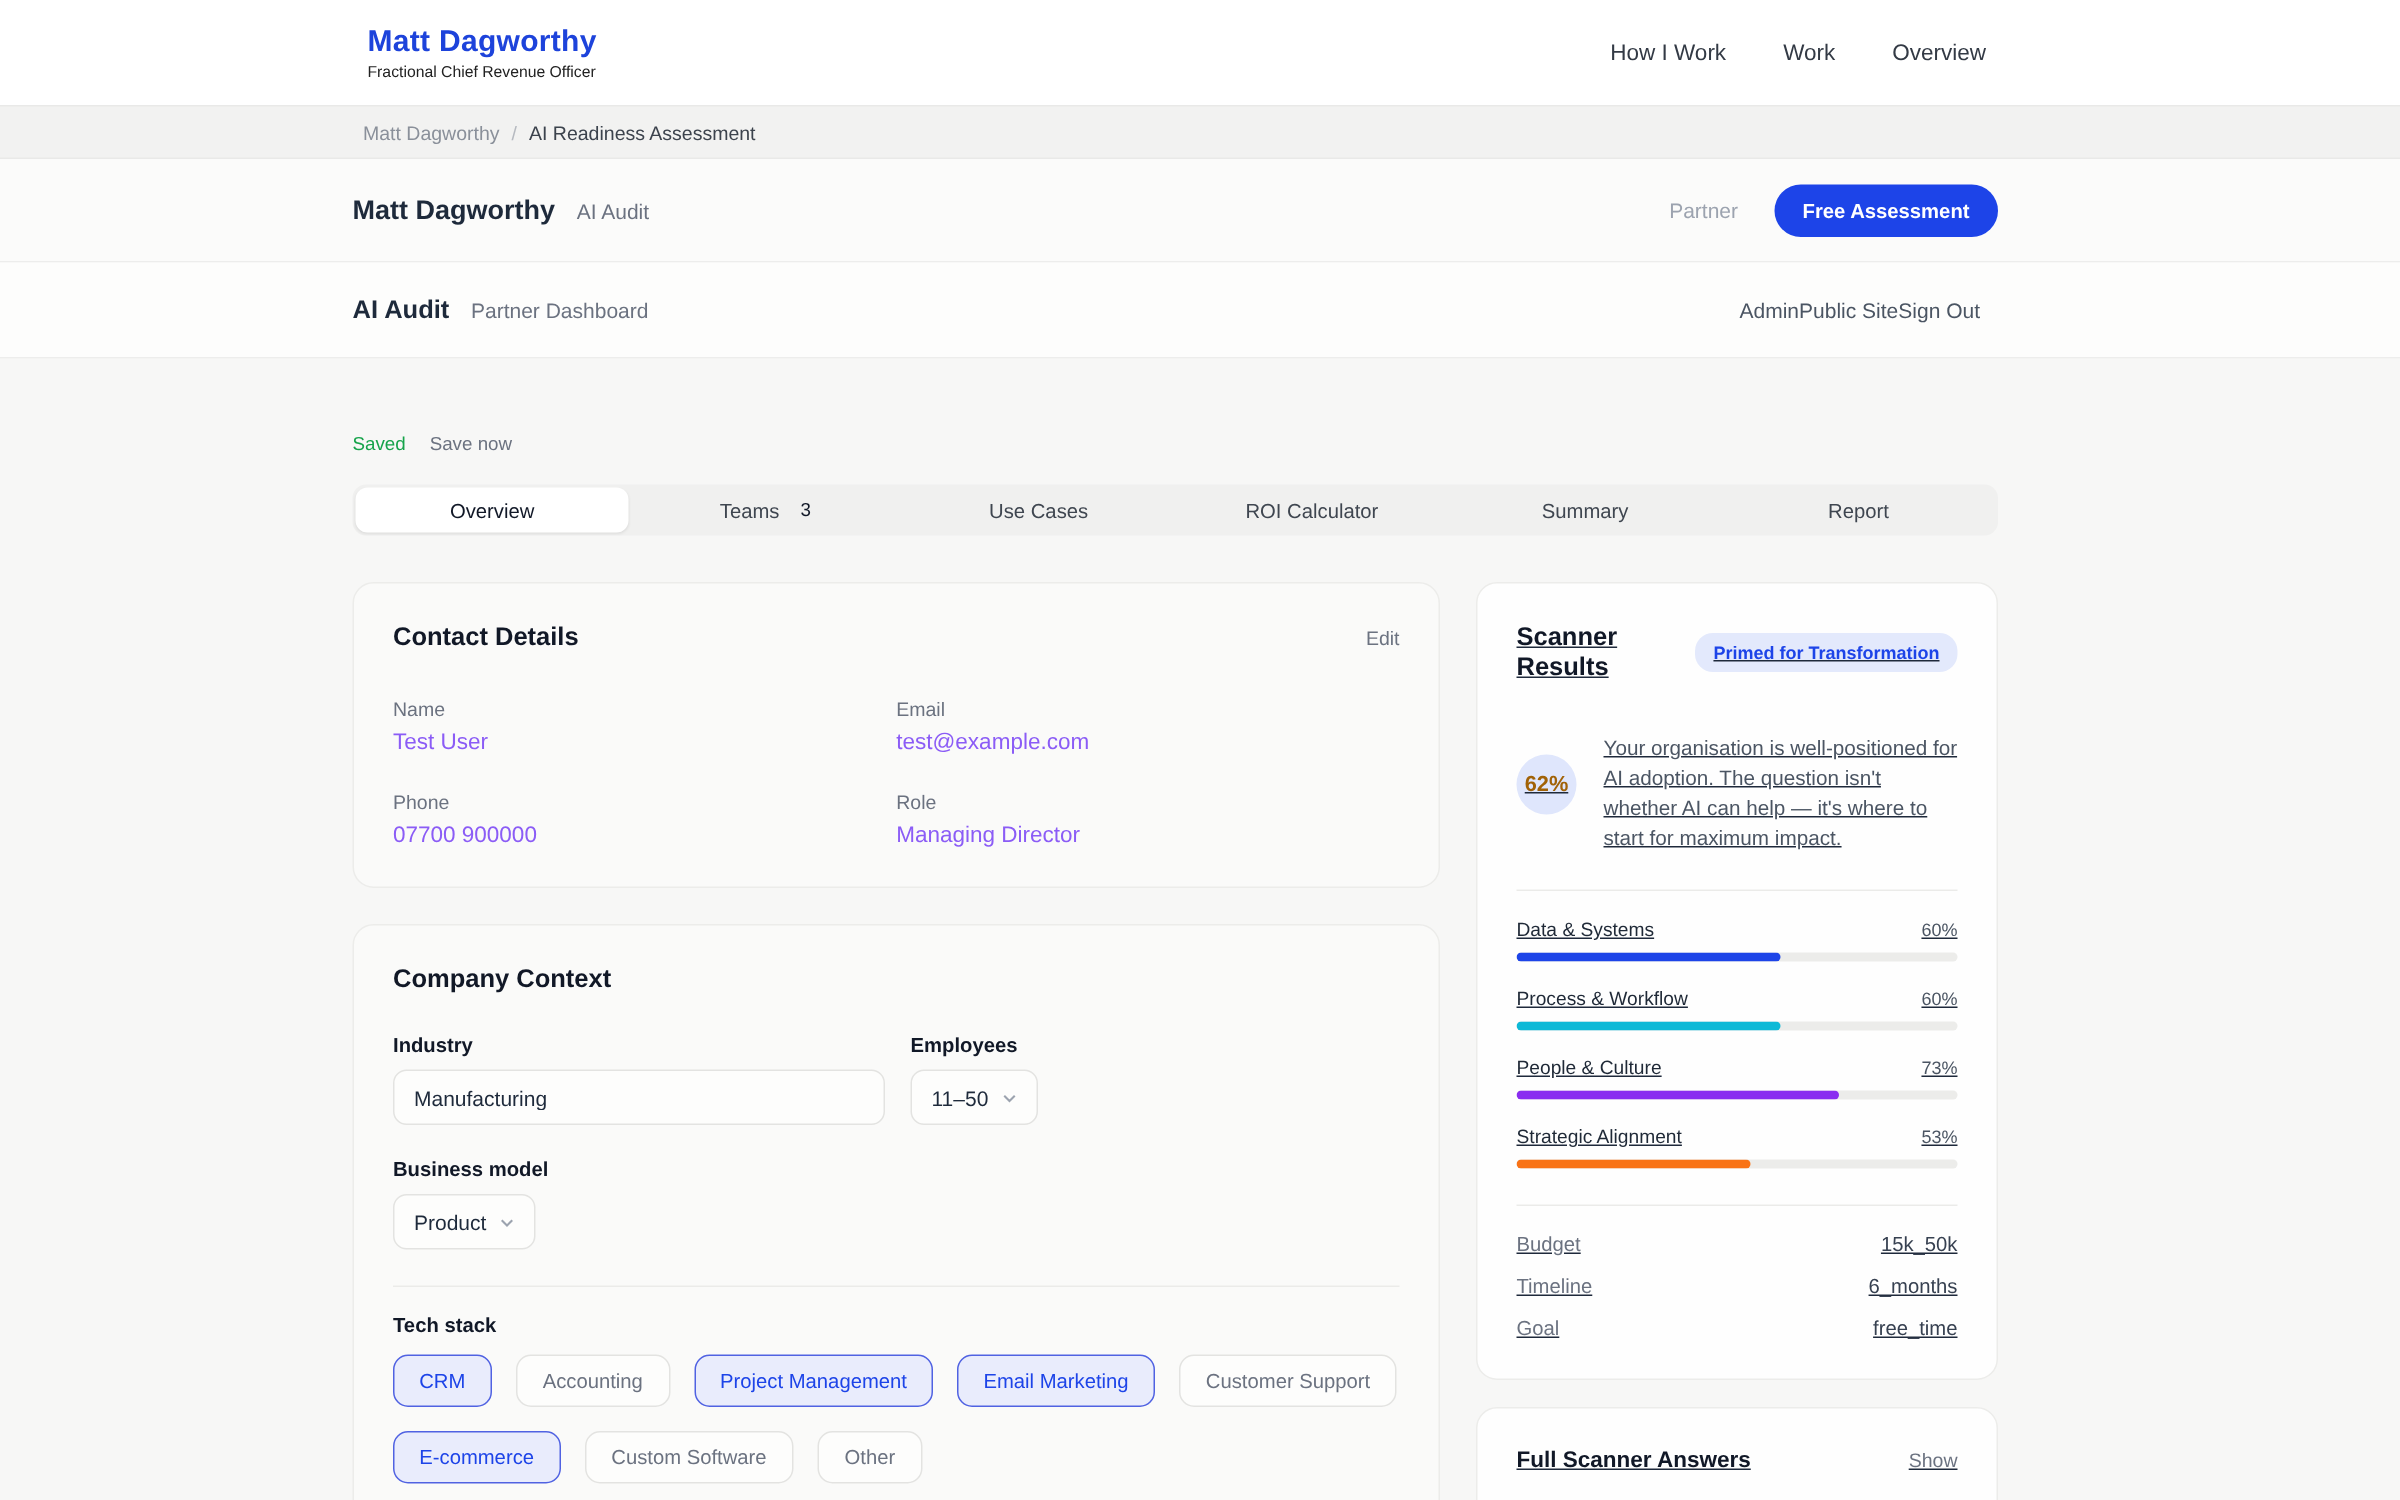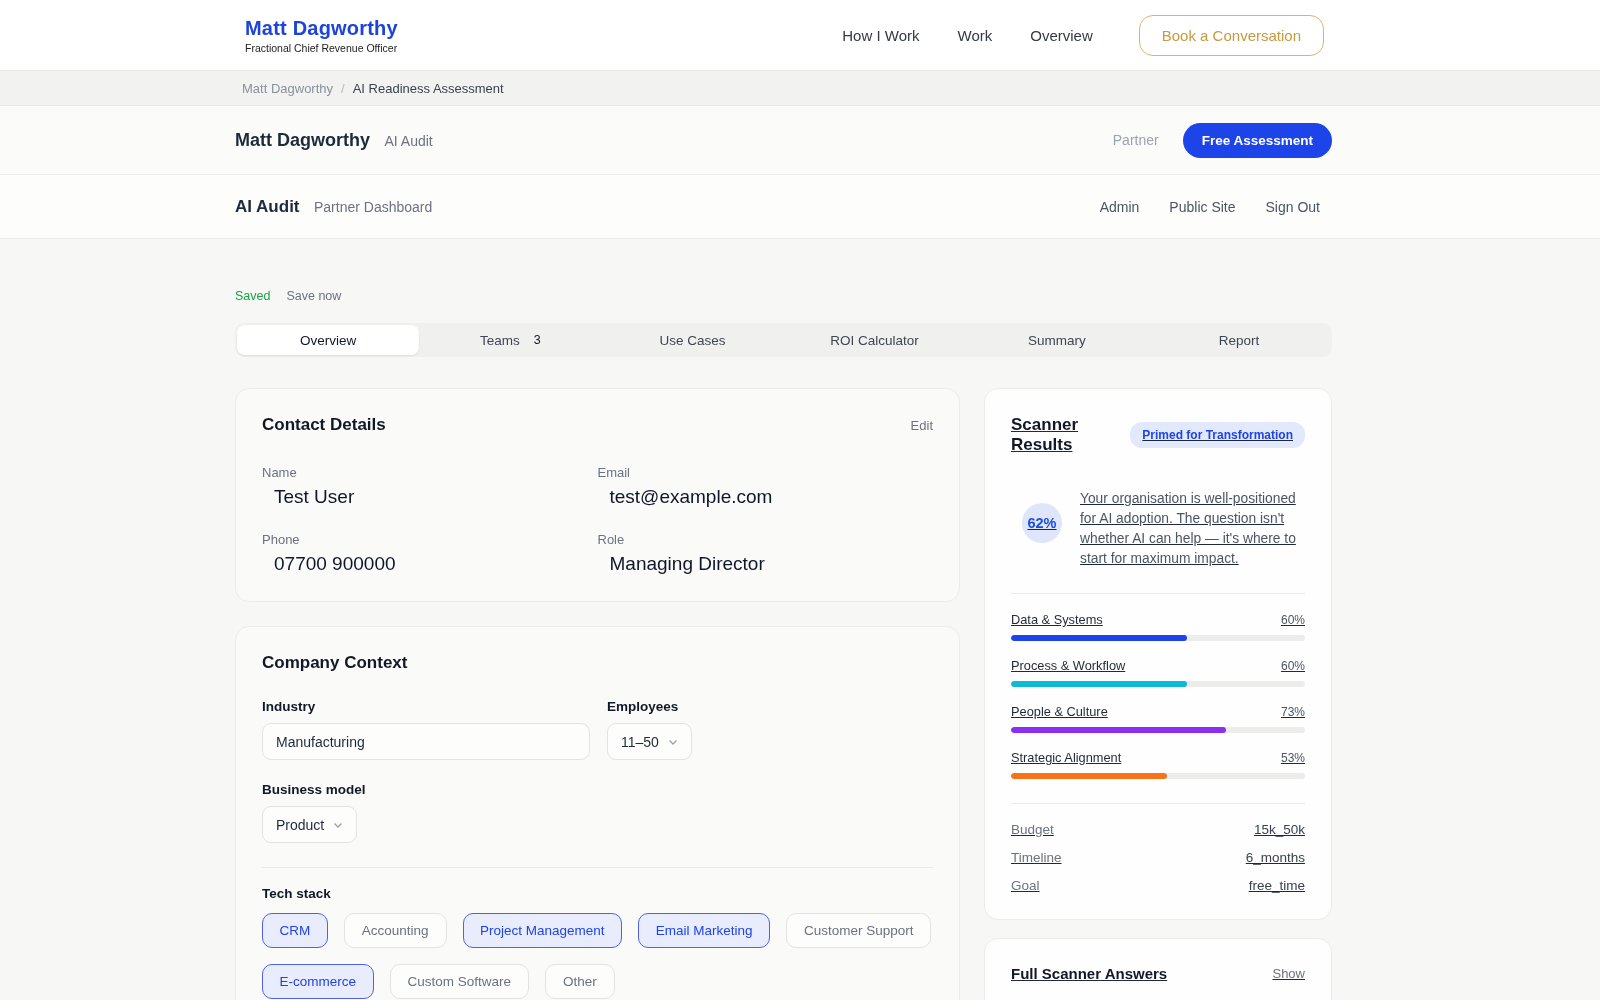--- a/index.html
+++ b/index.html
@@ -50,21 +50,21 @@
     border: none; border-radius: 18px; padding: 10px 19px; cursor: pointer;
     font-family: inherit;
   }
   
   .dash-bar {
     height: 64px; background: #fdfdfc; border-bottom: 1px solid #ededec;
     display: flex; align-items: center; justify-content: space-between;
     padding: 0 280px 0 235px;
   }
   .dash-title { font-size: 17px; font-weight: bold; color: #1e2a3b; }
-  .dash-links { display: flex; align-items: flex-start; gap: 30px; }
+  .dash-links { display: flex; align-items: flex-start; }
   .dash-links a { font-size: 14px; color: #4b5563; text-decoration: none; cursor: pointer; }
   
   .shell { padding: 36px 268px 0 235px; }
   .session-head { display: flex; justify-content: space-between; align-items: flex-start; }
   .session-title { font-size: 24px; font-weight: bold; color: #1e2a3b; }
   .session-sub { font-size: 13.5px; color: #6b7280; margin-top: 8px; }
   .save-area { display: flex; gap: 16px; margin-top: 14px; font-size: 12.5px; }
   .saved { color: #16a34a; }
   .save-now { color: #6b7280; cursor: pointer; }
   
@@ -89,21 +89,21 @@
     background: #fafaf9; border: 1px solid #ececea; border-radius: 14px;
     padding: 26px;
   }
   .card.white { background: #fefefe; text-decoration: underline; }
   .card-head { display: flex; justify-content: space-between; align-items: center; }
   .card-title { font-size: 17px; font-weight: bold; color: #111827; }
   .link-muted { font-size: 13px; color: #6b7280; cursor: pointer; }
   
   .contact-grid { display: grid; grid-template-columns: 1fr 1fr; gap: 24px 0; margin-top: 30px; }
   .field-label { font-size: 13px; color: #6b7280; }
-  .field-value { font-size: 19px; color: #0f172a; font-weight: 500; margin-top: 6px; margin-left: 12px; }
+  .field-value { font-size: 15px; color: #8b5cf6; font-weight: 500; margin-top: 6px; }
   
   .form-grid { display: grid; grid-template-columns: 345px 1fr; gap: 22px 0; margin-top: 26px; }
   .form-label { font-size: 13.5px; font-weight: bold; color: #111827; margin-bottom: 9px; }
   .text-input {
     width: 328px; height: 37px; background: #fdfdfc; border: 1px solid #e3e3e1;
     border-radius: 9px; padding: 0 13px; font-size: 14px; color: #1e2a3b;
     font-family: inherit;
   }
   .select {
     display: inline-flex; align-items: center; gap: 9px; height: 37px;
@@ -122,22 +122,22 @@
     padding: 8.5px 16.5px;
   }
   
   .badge-pill {
     background: #e3e9fc; color: #1d44e8; font-size: 12px; font-weight: bold;
     border-radius: 12px; padding: 6px 12px; white-space: nowrap;
   }
   .score-row { display: flex; gap: 18px; margin-top: 34px; align-items: flex-start; }
   .score-circle {
     width: 40px; height: 40px; min-width: 40px; border-radius: 50%;
-    background: #dfe6fc; color: #1d4ed8; font-weight: bold; font-size: 14.5px;
-    display: flex; align-items: center; justify-content: center; margin-top: 14px; margin-left: 11px;
+    background: #dfe6fc; color: #a16207; font-weight: bold; font-size: 14.5px;
+    display: flex; align-items: center; justify-content: center; margin-top: 14px;
   }
   .score-text { font-size: 13.8px; color: #4b5563; line-height: 1.45; }
   .dims { margin-top: 6px; }
   .dim { margin-top: 17px; }
   .dim-row { display: flex; justify-content: space-between; align-items: baseline; }
   .dim-label { font-size: 12.8px; color: #1f2937; }
   .dim-pct { font-size: 12px; color: #4b5563; }
   .track { height: 6px; border-radius: 3px; background: #ececea; margin-top: 8px; overflow: hidden; }
   .fill { height: 100%; border-radius: 3px; }
   .kv { display: flex; justify-content: space-between; margin-top: 13px; font-size: 13.5px; }
@@ -150,21 +150,20 @@
 
 <header class="site-header">
   <div>
     <div class="logo-title">Matt Dagworthy</div>
     <div class="logo-subtitle">Fractional Chief Revenue Officer</div>
   </div>
   <nav class="site-nav">
     <a>How I Work</a>
     <a>Work</a>
     <a>Overview</a>
-    <button class="cta-gold">Book a Conversation</button>
   </nav>
 </header>
 
 <div class="breadcrumb-bar">
   <span class="crumb-muted">Matt Dagworthy</span>
   <span class="crumb-sep">/</span>
   <span class="crumb-current">AI Readiness Assessment</span>
 </div>
 
 <div class="audit-bar">

